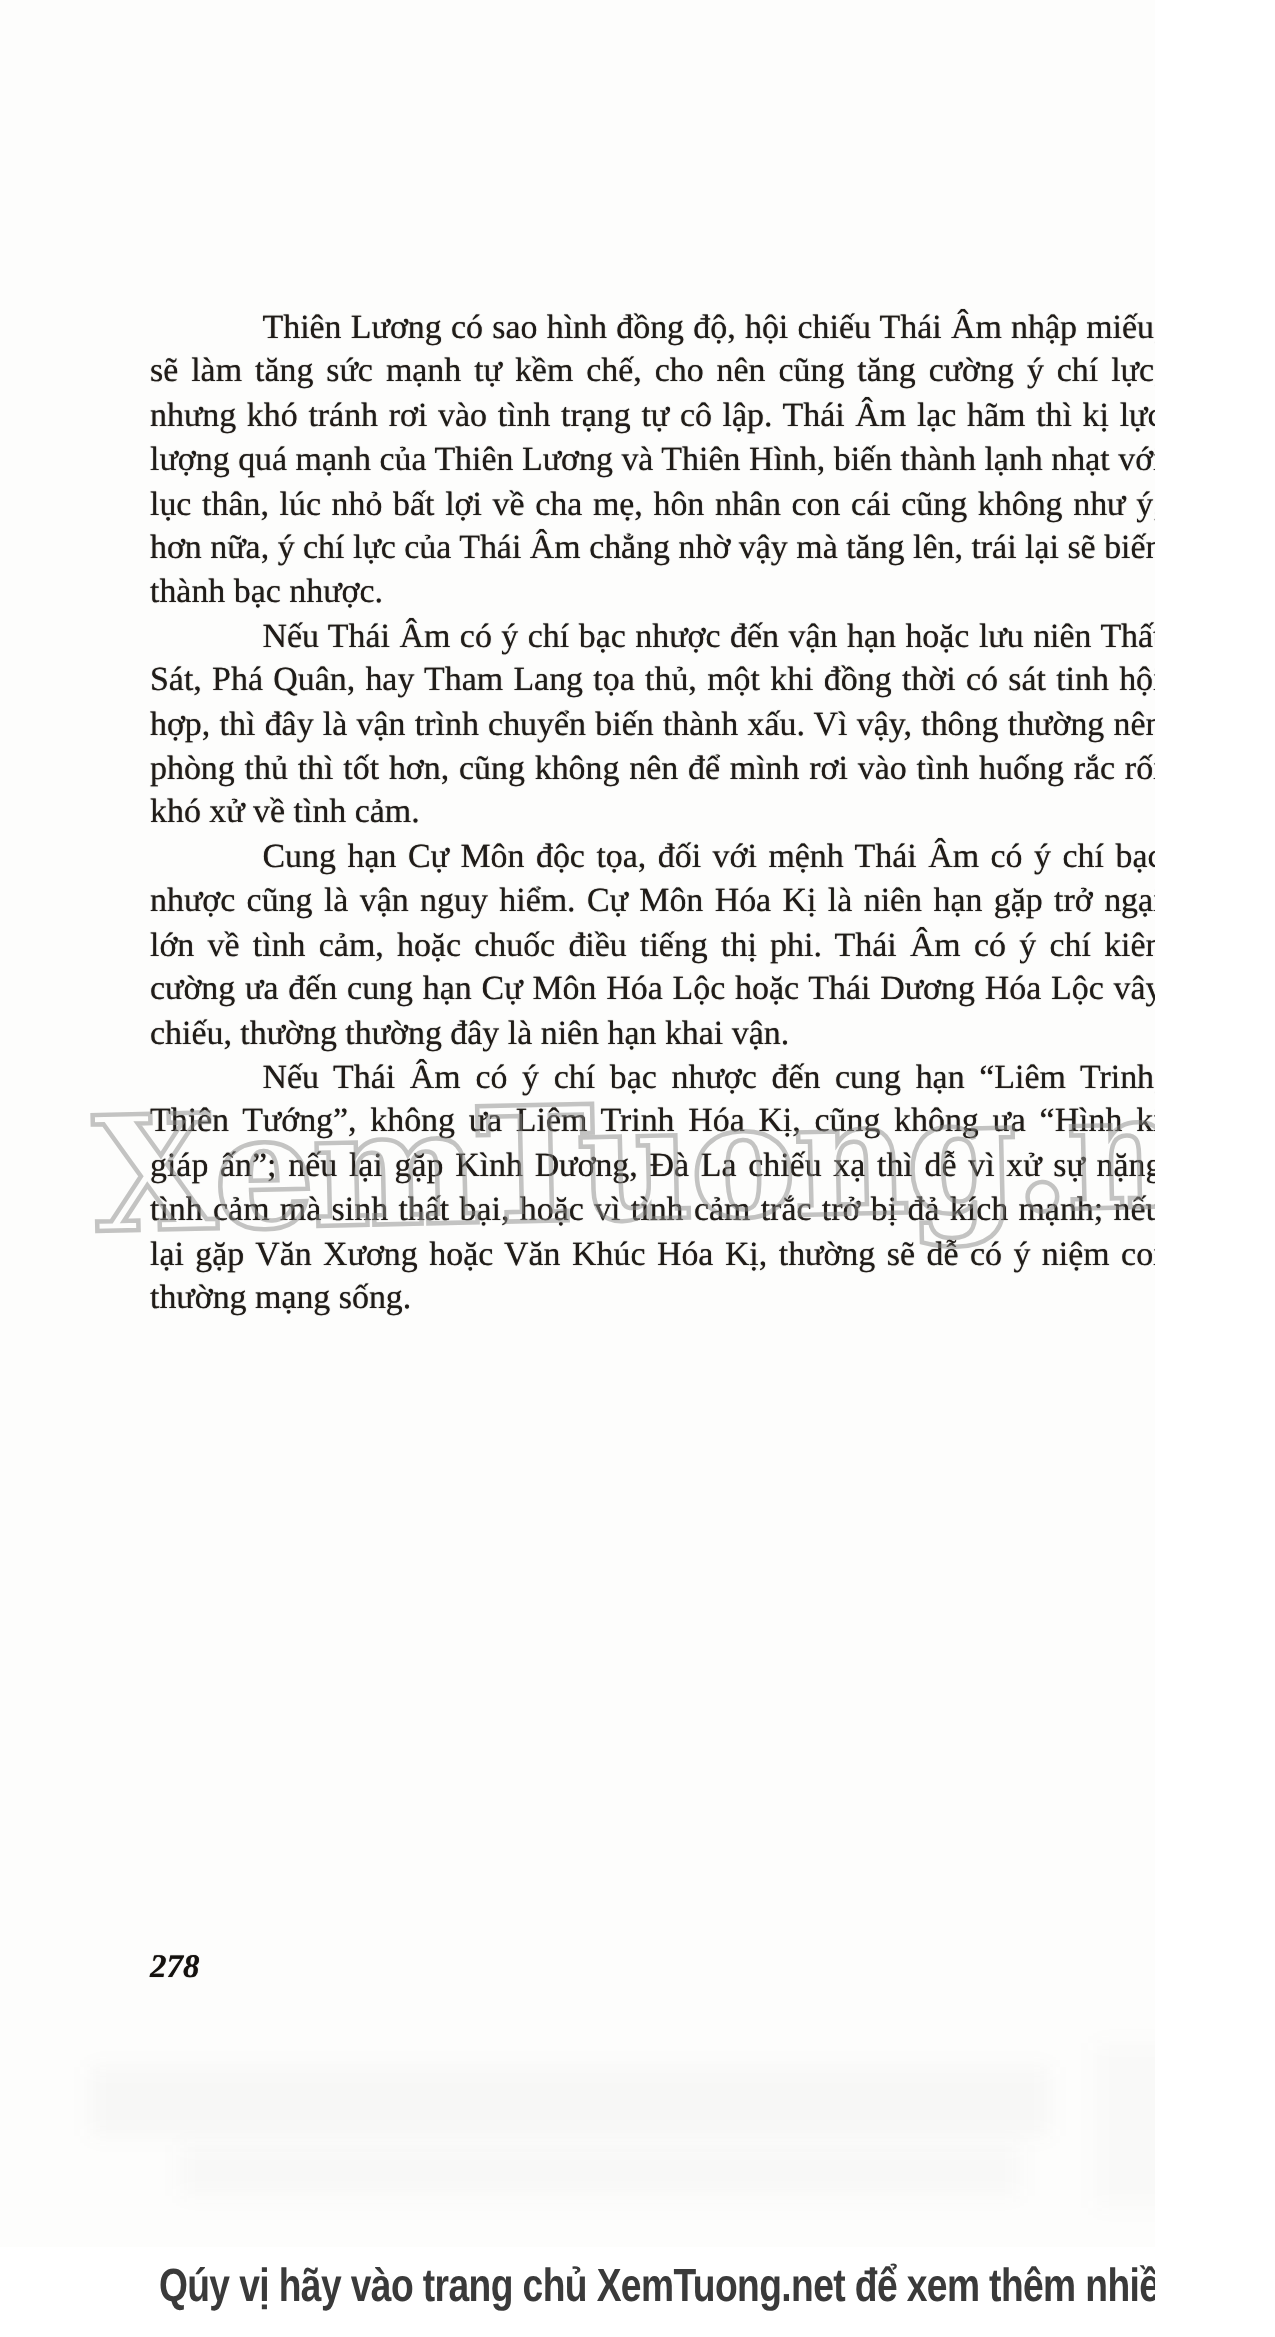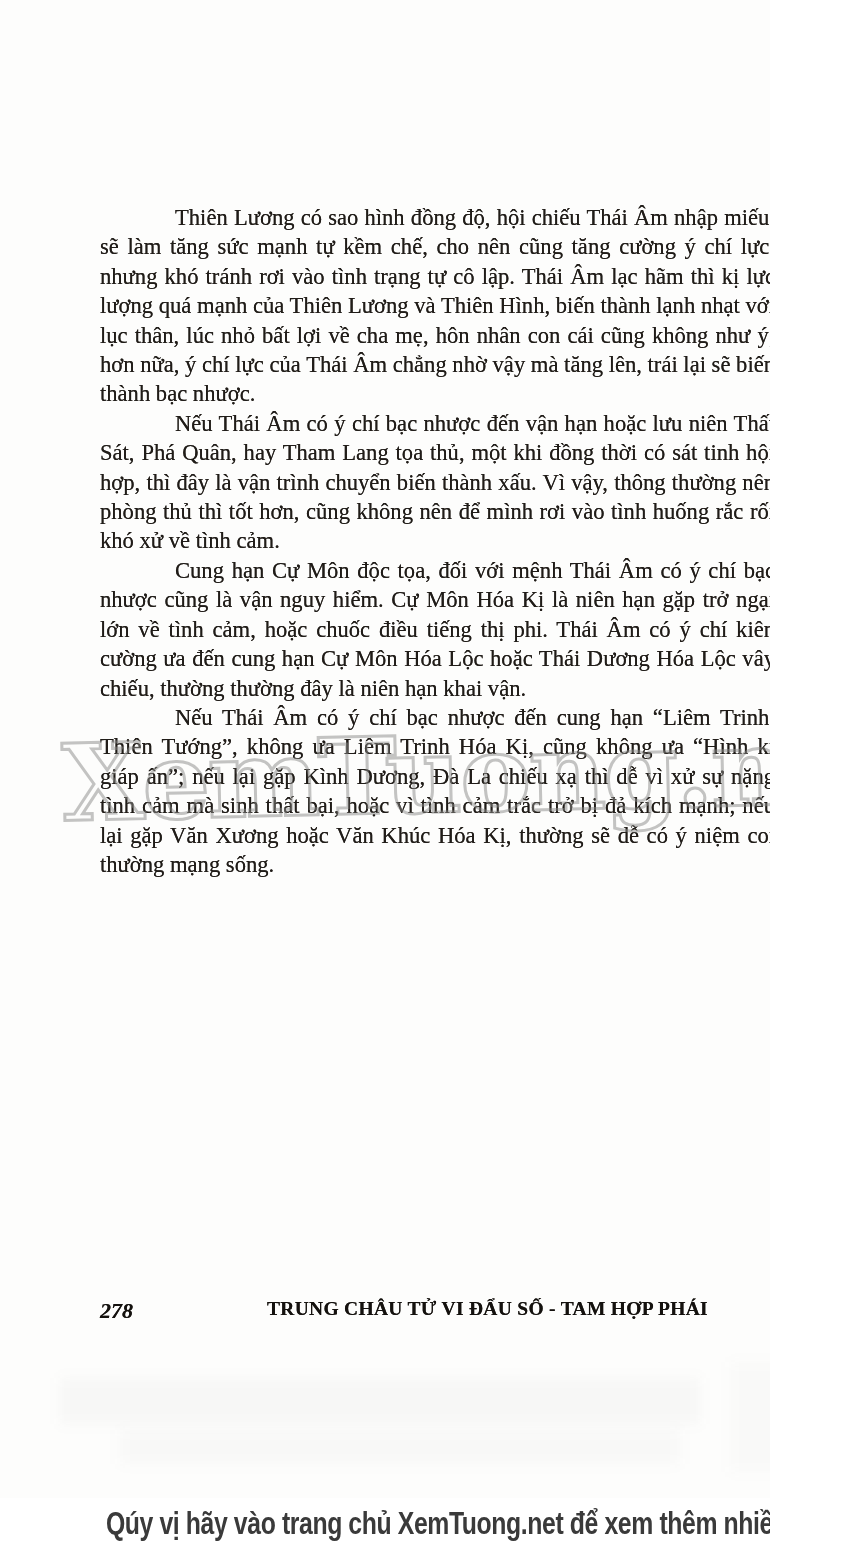--- a/index.html
+++ b/index.html
@@ -47,25 +47,25 @@
     color:transparent;
     -webkit-text-stroke:3px rgba(138,138,136,0.5);
     transform:rotate(-1.3deg);
     pointer-events:none;
     white-space:nowrap;
   }
   
   .footer{
     position:absolute;
     left:100px;
-    right:62px;
+    right:72px;
     top:1298px;
     display:flex;
     justify-content:space-between;
-    align-items:flex-start;
+    align-items:center;
     color:var(--footer-text);
   }
   .page-number{
     font-style:italic;
     font-size:22px;
     font-weight:bold;
     text-shadow:0 0 0.5px rgba(20,17,14,0.8);
   }
   .running-title{
     font-size:19.5px;
@@ -115,20 +115,19 @@
   </div>
 
   <div class="watermark">XemTuong.net</div>
 
   <div class="smudge smudge-1"></div>
   <div class="smudge smudge-2"></div>
   <div class="smudge smudge-3"></div>
 
   <div class="footer">
     <span class="page-number">278</span>
-    <span class="running-title">TRUNG CHÂU TỬ VI ĐẨU SỐ - TAM HỢP PHÁI</span>
   </div>
 
   <div class="promo-bar">
     <div class="promo-text"><span>Qúy vị hãy vào trang chủ </span><span>XemTuong.net</span><span> để xem thêm nhiều mục hay khác</span></div>
   </div>
 
 </div>
 
 </body></html>

